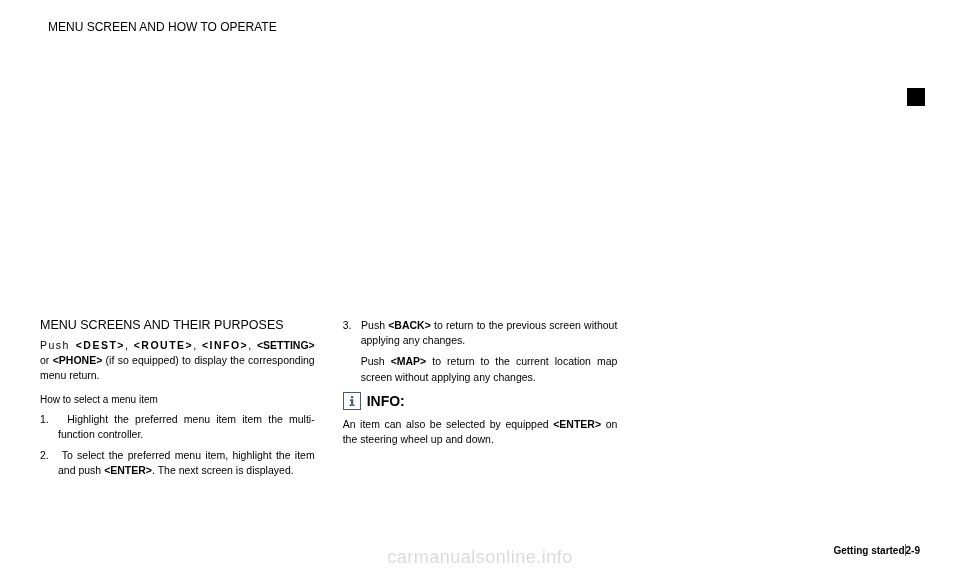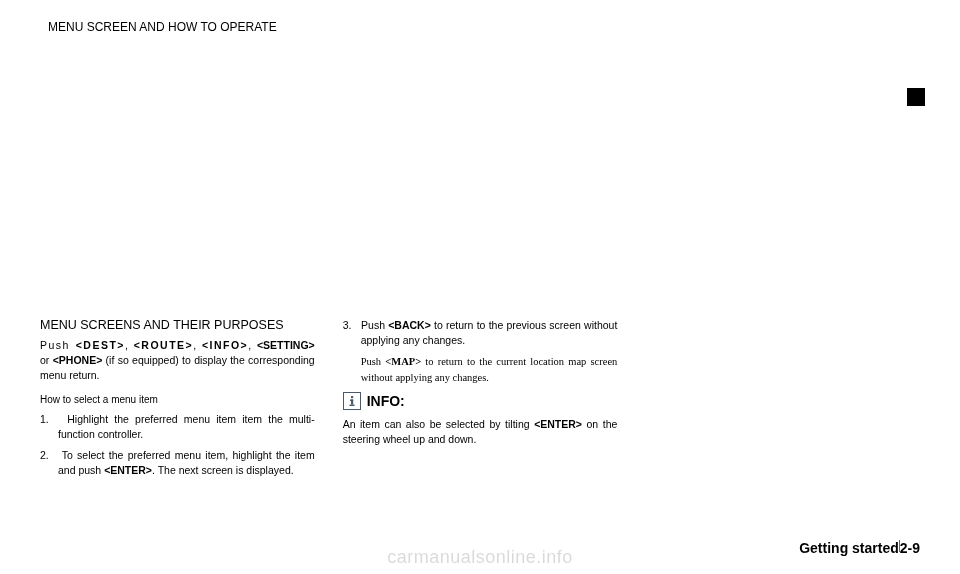--- a/index.html
+++ b/index.html
@@ -62,21 +62,20 @@
       font-size: 10.5px;
       text-align: justify;
       margin-bottom: 6px;
     }
     .with-indent {
       padding-left: 18px;
       text-indent: -18px;
     }
     .with-indent-sub {
       padding-left: 18px;
-      font-family: Liberation Serif, serif;
     }
     .btn-label {
       font-weight: bold;
     }
     .spaced {
       letter-spacing: 1.5px;
     }
     .info-row {
       display: flex;
       align-items: center;
@@ -96,24 +95,24 @@
       display: block;
     }
     .info-label {
       font-weight: bold;
       font-size: 14px;
     }
     .footer {
       position: absolute;
       bottom: 18px;
       right: 40px;
-      font-size: 14px;
+      font-size: 10px;
       font-weight: bold;
       display: flex;
-      align-items: flex-start;
+      align-items: center;
       gap: 0;
     }
     .footer-divider {
       width: 1px;
       height: 12px;
       background: #666;
     }
     .watermark {
       position: absolute;
       bottom: 6px;
@@ -183,21 +182,21 @@
           <rect x="5" y="1" width="2.2" height="2.2" fill="#4a5a6a"></rect>
           <rect x="4" y="4.5" width="3.2" height="1.5" fill="#4a5a6a"></rect>
           <rect x="5" y="4.5" width="2.2" height="5" fill="#4a5a6a"></rect>
           <rect x="3.5" y="9.5" width="5" height="1.5" fill="#4a5a6a"></rect>
         </svg>
       </span>
       <span class="info-label">INFO:</span>
     </div>
 
     <div class="body-text">
-      <span>An item can also be selected by tilting</span>
+      <span>An item can also be selected by equipped</span>
       <span class="btn-label">&lt;ENTER&gt;</span>
       <span>on the steering wheel up and down.</span>
     </div>
   </div>
 
   <div class="col"></div>
 </div>
 
 <div class="footer">
   <span>Getting started</span>

